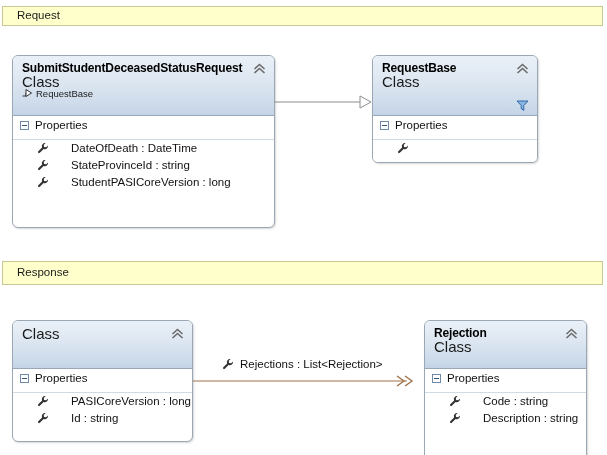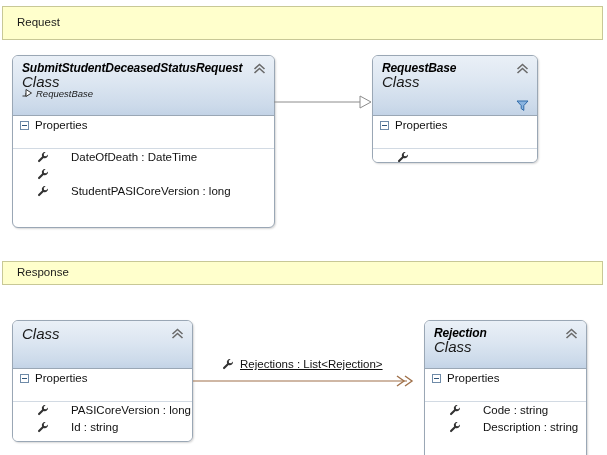--- a/index.html
+++ b/index.html
@@ -43,21 +43,20 @@
     background: #ffffff;
     box-shadow: 1px 1px 2px rgba(0,0,0,0.16);
     overflow: hidden;
   }
   .class-header {
     position: relative;
     box-sizing: border-box;
     background: linear-gradient(to bottom, #eaf0f7 0%, #dce6f1 45%, #ccdaea 85%, #c3d3e6 100%);
     border-bottom: 1px solid #9aa7b5;
     padding: 6px 4px 5px 9px;
-    font-style: italic;
   }
   .class-name {
     font-weight: bold;
     font-size: 12px;
     color: #000000;
     line-height: 13px;
     letter-spacing: -0.15px;
     white-space: nowrap;
   }
   .class-stereotype {
@@ -92,21 +91,21 @@
     bottom: 3px;
     width: 13px;
     height: 13px;
   }
 
   
   .compartment-title {
     display: flex;
     align-items: center;
     gap: 6px;
-    padding: 3px 0 17px 7px;
+    padding: 3px 0 8px 7px;
     background: #ffffff;
     border-bottom: 1px solid #d2dae3;
     font-size: 11.5px;
     color: #111111;
   }
   .expander {
     width: 9px;
     height: 9px;
     box-sizing: border-box;
     border: 1px solid #6f8ba8;
@@ -141,27 +140,26 @@
   
   .connector { position: absolute; }
   .assoc-label {
     position: absolute;
     display: flex;
     align-items: center;
     gap: 6px;
     font-size: 11.5px;
     color: #111111;
     white-space: nowrap;
-    text-decoration: underline;
   }
 </style>
 </head>
 <body>
 
-<div class="banner" style="left:2px; top:6px; width:601px; height:34px;">
+<div class="banner" style="left:2px; top:6px; width:601px; height:20px;">
   <span class="banner-text">Request</span>
 </div>
 
 <div class="uml-class" style="left:12px; top:55px; width:263px; height:173px;">
 
   <div class="class-header" style="height:60px;">
     <div class="class-name">SubmitStudentDeceasedStatusRequest</div>
     <div class="class-stereotype">Class</div>
     <div class="class-base">
       <span style="display:inline-block;width:11px;height:10px;">
@@ -193,20 +191,21 @@
         </svg>
       </span>
       <span>DateOfDeath : DateTime</span>
     </div>
     <div class="member">
       <span class="wrench-icon">
         <svg width="12" height="12" viewBox="0 0 12 12">
           <path d="M8.6 1.2a3.1 3.1 0 00-3.5 4.3L1.3 9.3a1.05 1.05 0 001.5 1.5l3.8-3.8a3.1 3.1 0 004.3-3.5L9.2 5.2 7 5l-0.2-2.2z" fill="#333333"></path>
         </svg>
       </span>
+      <span>StateProvinceId : string</span>
     </div>
     <div class="member">
       <span class="wrench-icon">
         <svg width="12" height="12" viewBox="0 0 12 12">
           <path d="M8.6 1.2a3.1 3.1 0 00-3.5 4.3L1.3 9.3a1.05 1.05 0 001.5 1.5l3.8-3.8a3.1 3.1 0 004.3-3.5L9.2 5.2 7 5l-0.2-2.2z" fill="#333333"></path>
         </svg>
       </span>
       <span>StudentPASICoreVersion : long</span>
     </div>
   </div>

